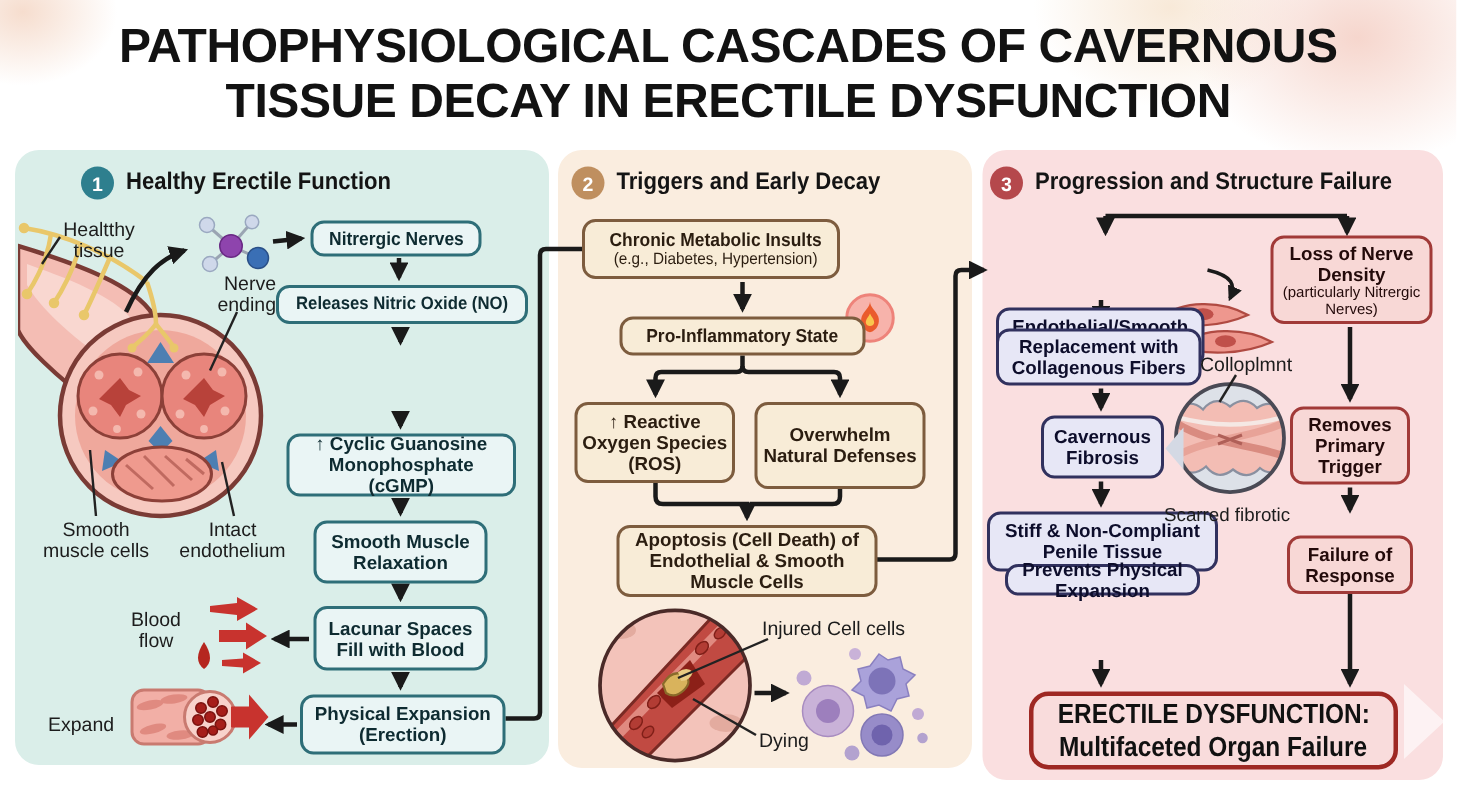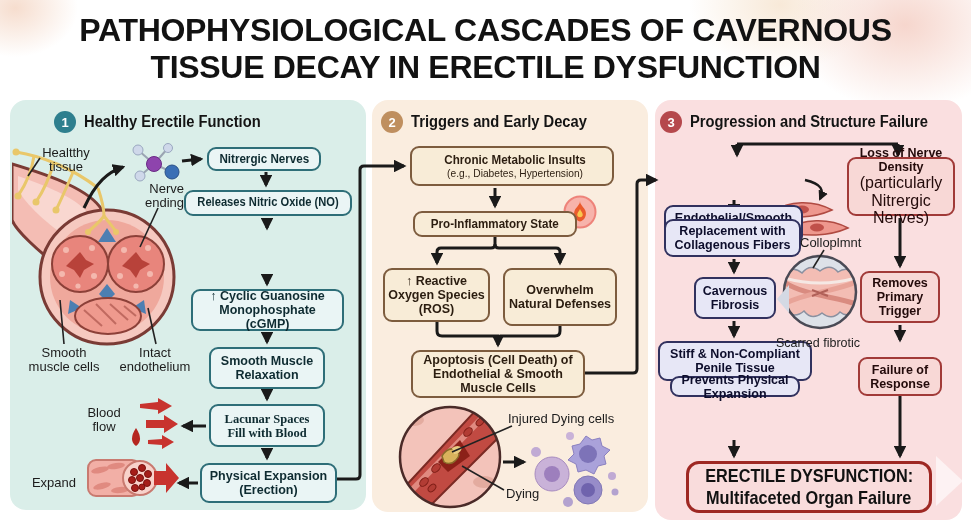--- a/index.html
+++ b/index.html
@@ -27,21 +27,21 @@
   .box{position:absolute;display:flex;flex-direction:column;align-items:center;justify-content:center;
     text-align:center;border-radius:9px;box-sizing:border-box;line-height:1.12;font-weight:bold;padding:2px 3px;z-index:3;}
   .b1{background:#eaf5f5;border:2px solid #2e6e78;color:#0e2b31;font-size:12.5px;}
   .b2{background:#f8ecd7;border:2px solid #7d5c3e;color:#2b1d10;font-size:12.5px;}
   .b3l{background:#e7e7f6;border:2px solid #31315e;color:#0d0d2b;font-size:12.5px;}
   .b3r{background:#f8d8d6;border:2px solid #a13a38;color:#230a0a;font-size:12.5px;}
   .ed{background:#f9dcdc;border:3px solid #9e2823;color:#111;border-radius:13px;}
   .ed .nw{font-size:18.5px;transform:scaleX(.88);line-height:1.2;}
   .nw{white-space:nowrap;display:inline-block;transform:scaleX(.93);transform-origin:center;}
   .sub{font-weight:400;font-size:11px;}
-  .sub2{font-weight:400;font-size:16px;line-height:1.1;}
+  .sub2{font-weight:400;font-size:10px;line-height:1.1;}
   .lbl{position:absolute;font-size:13px;color:#1c1c1c;text-align:center;line-height:1.1;z-index:3;}
   .nwl{white-space:nowrap;text-align:left;}
   svg.overlay{position:absolute;left:0;top:0;z-index:2;pointer-events:none;}
   svg.illu{position:absolute;z-index:2;}
 </style>
 </head>
 <body>
 
 <div class="canvas">
 
@@ -302,52 +302,52 @@
   </div>
   <div class="box b1" style="left:184px;top:190px;width:168px;height:26px;font-size:12px;">
     <span class="nw">Releases Nitric Oxide (NO)</span>
   </div>
   <div class="box b1" style="left:191px;top:289px;width:153px;height:42px;">
     <span>↑ Cyclic Guanosine Monophosphate (cGMP)</span>
   </div>
   <div class="box b1" style="left:209px;top:347px;width:116px;height:42px;">
     <span>Smooth Muscle Relaxation</span>
   </div>
-  <div class="box b1" style="left:209px;top:404px;width:116px;height:43px;font-family:Liberation Serif, serif;">
+  <div class="box b1" style="left:209px;top:404px;width:116px;height:43px;">
     <span>Lacunar Spaces Fill with Blood</span>
   </div>
   <div class="box b1" style="left:200px;top:463px;width:137px;height:40px;">
     <span>Physical Expansion (Erection)</span>
   </div>
 
   <div class="lbl" style="left:30px;top:146px;width:72px;">Healtthy tissue</div>
   <div class="lbl" style="left:132px;top:182px;width:52px;text-align:right;">Nerve ending</div>
   <div class="lbl" style="left:22px;top:346px;width:84px;">Smooth muscle cells</div>
   <div class="lbl" style="left:112px;top:346px;width:86px;">Intact endothelium</div>
   <div class="lbl" style="left:82px;top:406px;width:44px;">Blood flow</div>
   <div class="lbl" style="left:26px;top:476px;width:56px;">Expand</div>
 
-  <div class="box b2" style="left:410px;top:146px;width:204px;height:40px;padding-left:10px;">
+  <div class="box b2" style="left:388px;top:146px;width:172px;height:40px;padding-left:10px;">
     <span class="nw">Chronic Metabolic Insults</span>
     <span class="nw sub">(e.g., Diabetes, Hypertension)</span>
   </div>
   <div class="box b2" style="left:413px;top:211px;width:164px;height:26px;">
     <span class="nw">Pro-Inflammatory State</span>
   </div>
   <div class="box b2" style="left:383px;top:268px;width:107px;height:54px;">
     <span>↑ Reactive Oxygen Species (ROS)</span>
   </div>
   <div class="box b2" style="left:503px;top:268px;width:114px;height:58px;">
     <span>Overwhelm Natural Defenses</span>
   </div>
   <div class="box b2" style="left:411px;top:350px;width:174px;height:48px;">
     <span>Apoptosis (Cell Death) of Endothelial &amp; Smooth Muscle Cells</span>
   </div>
 
-  <div class="lbl nwl" style="left:508px;top:412px;">Injured Dying cells</div>
+  <div class="lbl nwl" style="left:508px;top:412px;">Injured Cell cells</div>
   <div class="lbl nwl" style="left:506px;top:487px;">Dying</div>
 
   <div class="box b3l" style="left:664px;top:158px;width:139px;height:40px;margin-top:47px;">
     <span>Endothelial/Smooth Muscle Cell Loss</span>
   </div>
   <div class="box b3l" style="left:664px;top:219px;width:137px;height:38px;">
     <span>Replacement with Collagenous Fibers</span>
   </div>
   <div class="box b3l" style="left:694px;top:277px;width:82px;height:42px;">
     <span>Cavernous Fibrosis</span>

